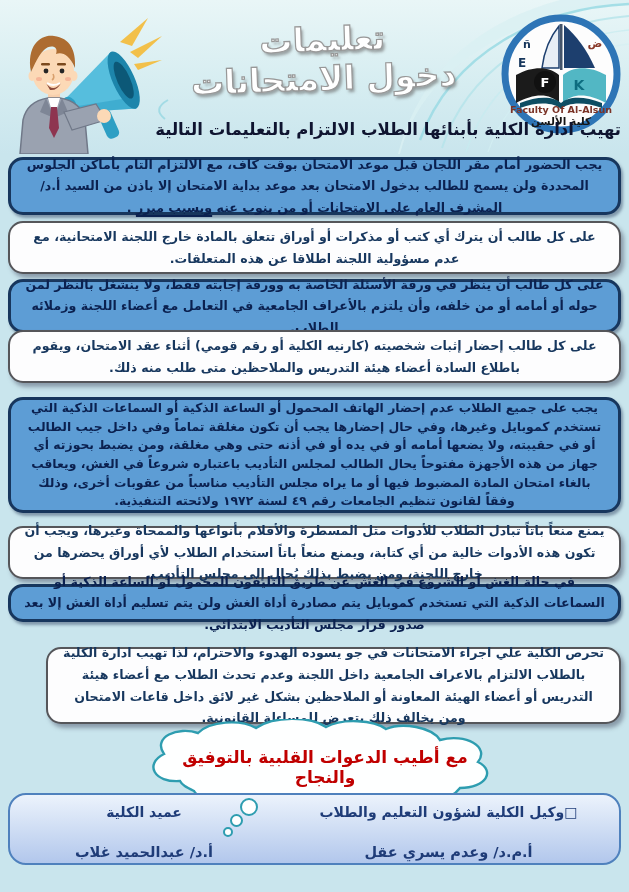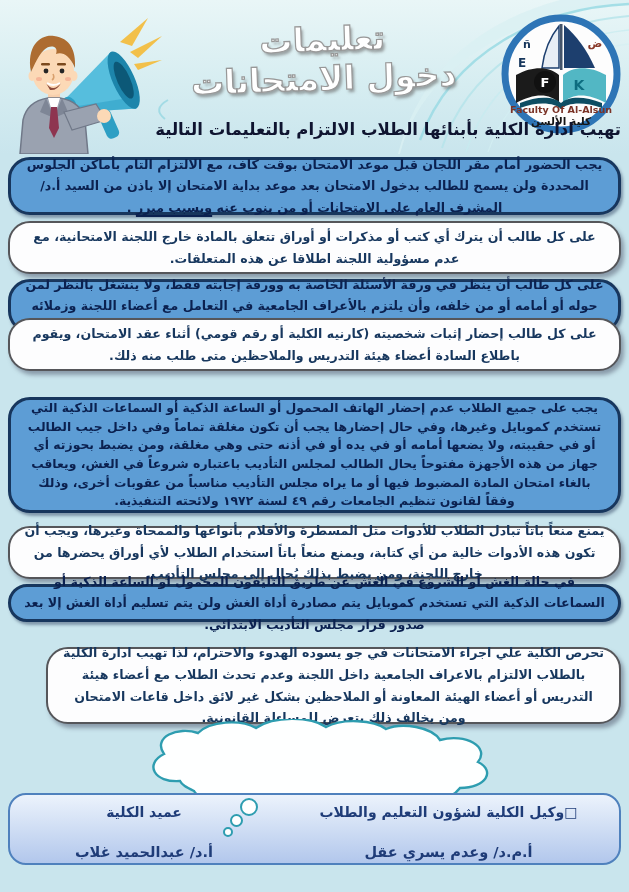--- a/index.html
+++ b/index.html
@@ -20,32 +20,32 @@
     transform:rotate(-2deg);color:#ffffff;font-weight:700;direction:rtl;
     -webkit-text-stroke:1.2px #989898;
     text-shadow:2px 3px 3px rgba(105,105,105,.6);}
   .title .l1{font-size:33px;line-height:1.1;}
   .title .l2{font-size:33px;line-height:1.25;}
   .subtitle{position:absolute;top:120px;left:52px;right:8px;
     font-size:16.5px;font-weight:700;color:#0f1430;direction:rtl;}
 
   
   .box{position:absolute;left:8px;right:8px;box-sizing:border-box;display:flex;
-    align-items:center;justify-content:center;text-align:center;border-radius:22px;
+    align-items:center;justify-content:center;text-align:center;border-radius:15px;
     padding:3px 12px;font-weight:700;font-size:12.6px;line-height:1.72;direction:rtl;}
   .box p{margin:0;}
   .box.blue{background:#5d9dd5;border:3px solid #17365d;color:#0b2150;
     box-shadow:2px 3px 3px rgba(55,75,105,.5);}
   .box.white{background:#fdfdfe;border:2px solid #55565a;color:#17375e;
     box-shadow:3px 4px 4px rgba(85,95,115,.55);}
   .u{text-decoration:underline;text-decoration-thickness:2px;text-underline-offset:3px;}
   .b1{top:157px;height:58px;}
   .b2{top:221px;height:53px;}
   .b3{top:279px;height:54px;}
-  .b4{top:318px;height:53px;}
+  .b4{top:330px;height:53px;}
   .b5{top:397px;height:116px;line-height:1.5;font-size:12.4px;}
   .b6{top:526px;height:53px;}
   .b7{top:584px;height:38px;}
   .b8{top:647px;height:77px;margin-left:38px;}
 
   
   .cloud{position:absolute;left:128px;top:719px;width:388px;height:96px;}
   .cloud svg{position:absolute;inset:0;}
   .cloud-text{position:absolute;left:22px;right:16px;top:28px;text-align:center;
     font-size:17px;font-weight:700;color:#c00000;direction:rtl;}
@@ -168,20 +168,21 @@
     <p>في حالة الغش أو الشروع في الغش عن طريق التليفون المحمول أو الساعة الذكية أو السماعات الذكية التي تستخدم كموبايل يتم مصادرة أداة الغش ولن يتم تسليم أداة الغش إلا بعد صدور قرار مجلس التأديب الابتدائي.</p>
   </div>
   <div class="box white b8">
     <p>تحرص الكلية علي اجراء الامتحانات في جو يسوده الهدوء والاحترام، لذا تهيب ادارة الكلية بالطلاب الالتزام بالاعراف الجامعية داخل اللجنة وعدم تحدث الطلاب مع أعضاء هيئة التدريس أو أعضاء الهيئة المعاونة أو الملاحظين بشكل غير لائق داخل قاعات الامتحان ومن يخالف ذلك يتعرض للمساءلة القانونية.</p>
   </div>
 
   <div class="cloud">
     <svg viewBox="0 0 388 96">
       <path d="M52,62 C26,64 16,45 36,35 C24,18 50,7 70,14 C82,2 112,0 128,9 C146,-3 182,-3 198,8 C214,-1 246,1 258,10 C274,3 304,8 312,21 C338,14 362,28 350,43 C368,52 358,69 332,69 C322,83 292,87 272,79 C252,89 216,89 198,81 C180,90 140,89 126,80 C104,87 72,83 66,72 C58,68 54,66 52,62 Z" fill="#feffff" stroke="#2e9db0" stroke-width="2.4"></path>
     </svg>
+    <div class="cloud-text">مع أطيب الدعوات القلبية بالتوفيق والنجاح</div>
   </div>
 
   <div class="sign">
     <div class="sig-col">
       <div class="sig-title">□وكيل الكلية لشؤون التعليم والطلاب</div>
       <div class="sig-name">أ.م.د/ وعدم يسري عقل</div>
     </div>
     <div class="sig-col">
       <div class="sig-title">عميد الكلية</div>
       <div class="sig-name">أ.د/ عبدالحميد غلاب</div>

